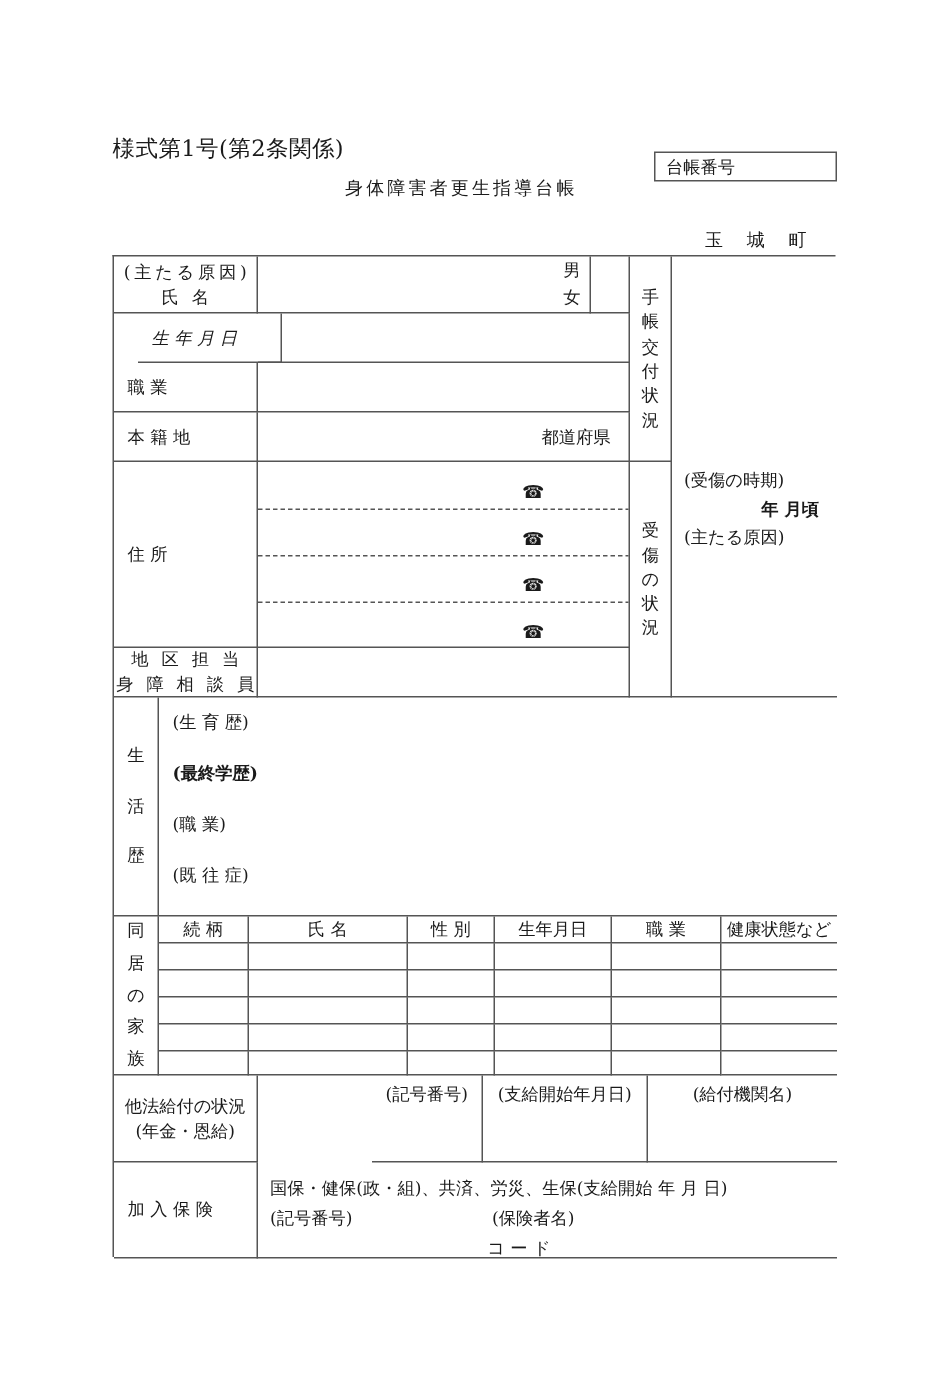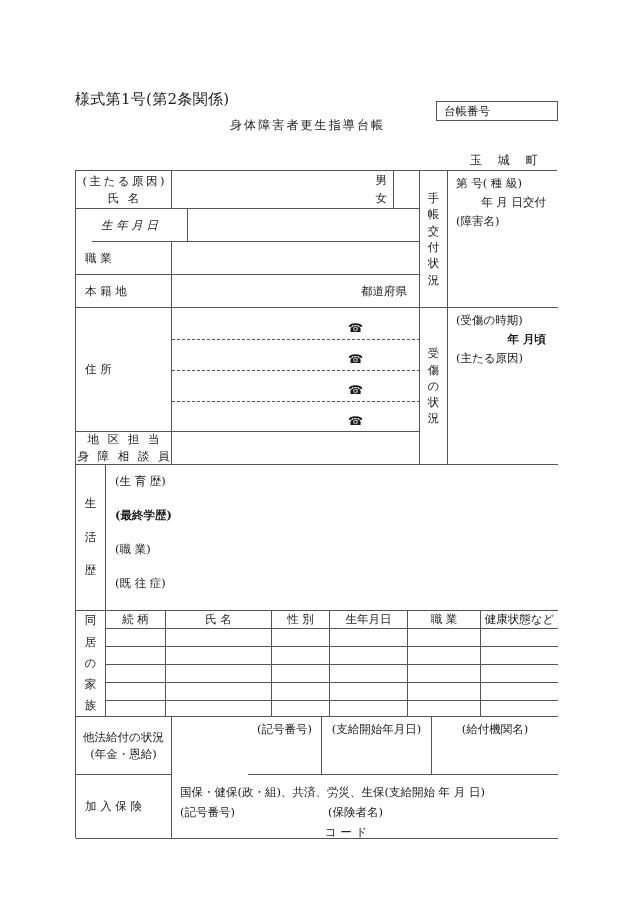--- a/index.html
+++ b/index.html
@@ -217,27 +217,20 @@
       <div class="vert">
         <span>手</span>
         <span>帳</span>
         <span>交</span>
         <span>付</span>
         <span>状</span>
         <span>況</span>
       </div>
     </div>
 
-    <div class="cell nb-r" style="left:372px; top:0; width:110px; height:137px;">
-      <div class="pad" style="padding-top:3px;">
-        <div class="nowrap">第            号(   種    級)</div>
-        <div class="nowrap rt" style="padding-right:4px;">年       月       日交付</div>
-        <div class="nowrap">(障害名)</div>
-      </div>
-    </div>
 
     <div class="cell" style="left:0; top:137px; width:96px; height:124px;">
       <div class="lbl-spread">
           <span>住          所</span>
         </div>
     </div>
 
     <div class="cell" style="left:96px; top:137px; width:248px; height:124px;">
       <div class="dash" style="left:0; top:31px; width:248px;"></div>
       <div class="dash" style="left:0; top:62px; width:248px;"></div>

